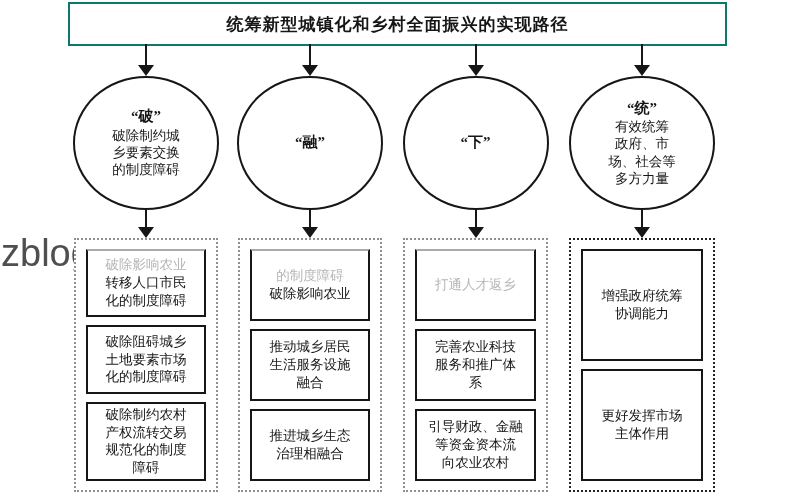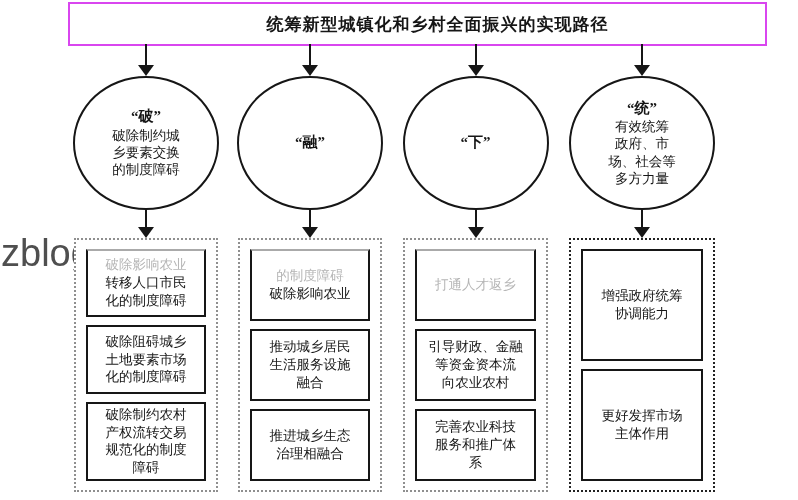--- a/index.html
+++ b/index.html
@@ -3,23 +3,23 @@
 <meta charset="utf-8">
 <style>
   html,body{margin:0;padding:0;background:#ffffff;}
   .canvas{
     position:relative;width:798px;height:500px;background:#ffffff;overflow:hidden;
     font-family:"Liberation Serif","DejaVu Serif",serif;color:#161616;
   }
   
   .title-box{
     position:absolute;left:68px;top:2px;width:655px;height:40px;
-    border:2px solid #d946ef;background:#ffffff;
+    border:2px solid #0f766e;background:#ffffff;
     display:flex;align-items:center;justify-content:center;
-    font-size:17px;font-weight:bold;letter-spacing:1px;padding-left:40px;
+    font-size:17px;font-weight:bold;letter-spacing:1px;
   }
   
   .watermark{
     position:absolute;left:1px;top:234px;
     font-family:"Liberation Sans","DejaVu Sans",sans-serif;
     font-size:38px;color:#4f4f4f;line-height:1;
   }
   
   .col{
     position:absolute;top:44px;height:448px;
@@ -148,28 +148,28 @@
     </div>
     <div class="arrow arrow-mid">
         <div class="shaft"></div>
         <div class="head"></div>
       </div>
     <div class="container light">
       <div class="box washed">
         <span class="faded">打通人才返乡</span>
       </div>
       <div class="box">
+        <span class="txt">完善农业科技
+服务和推广体
+系</span>
+      </div>
+      <div class="box">
         <span class="txt">引导财政、金融
 等资金资本流
 向农业农村</span>
-      </div>
-      <div class="box">
-        <span class="txt">完善农业科技
-服务和推广体
-系</span>
       </div>
     </div>
   </div>
 
   <div class="col col4">
     <div class="arrow arrow-top">
         <div class="shaft"></div>
         <div class="head"></div>
       </div>
     <div class="ellipse">

